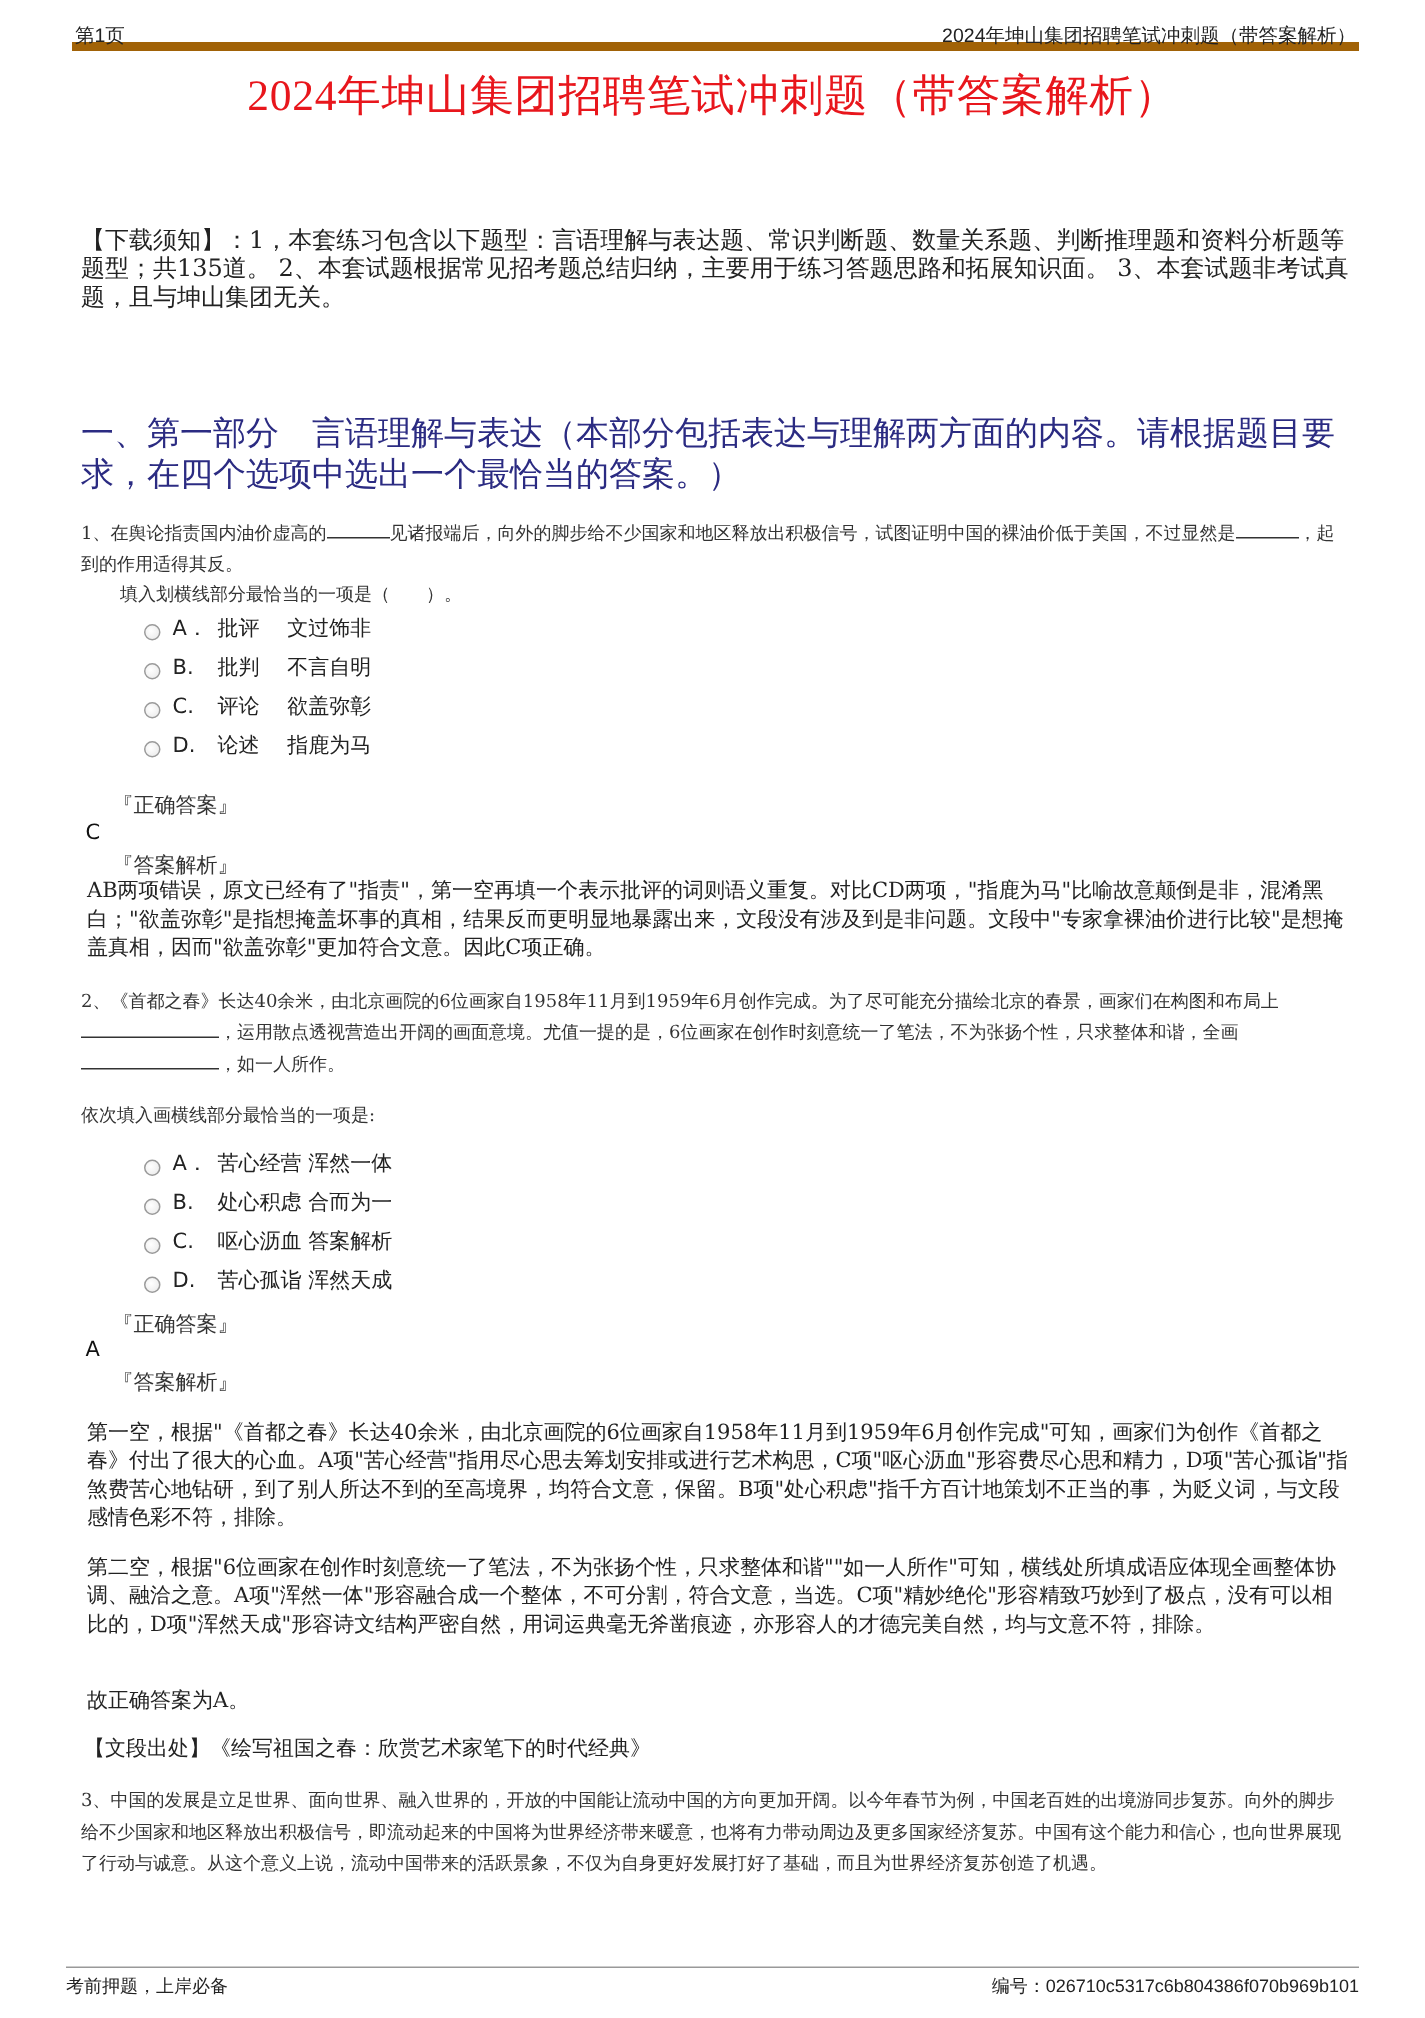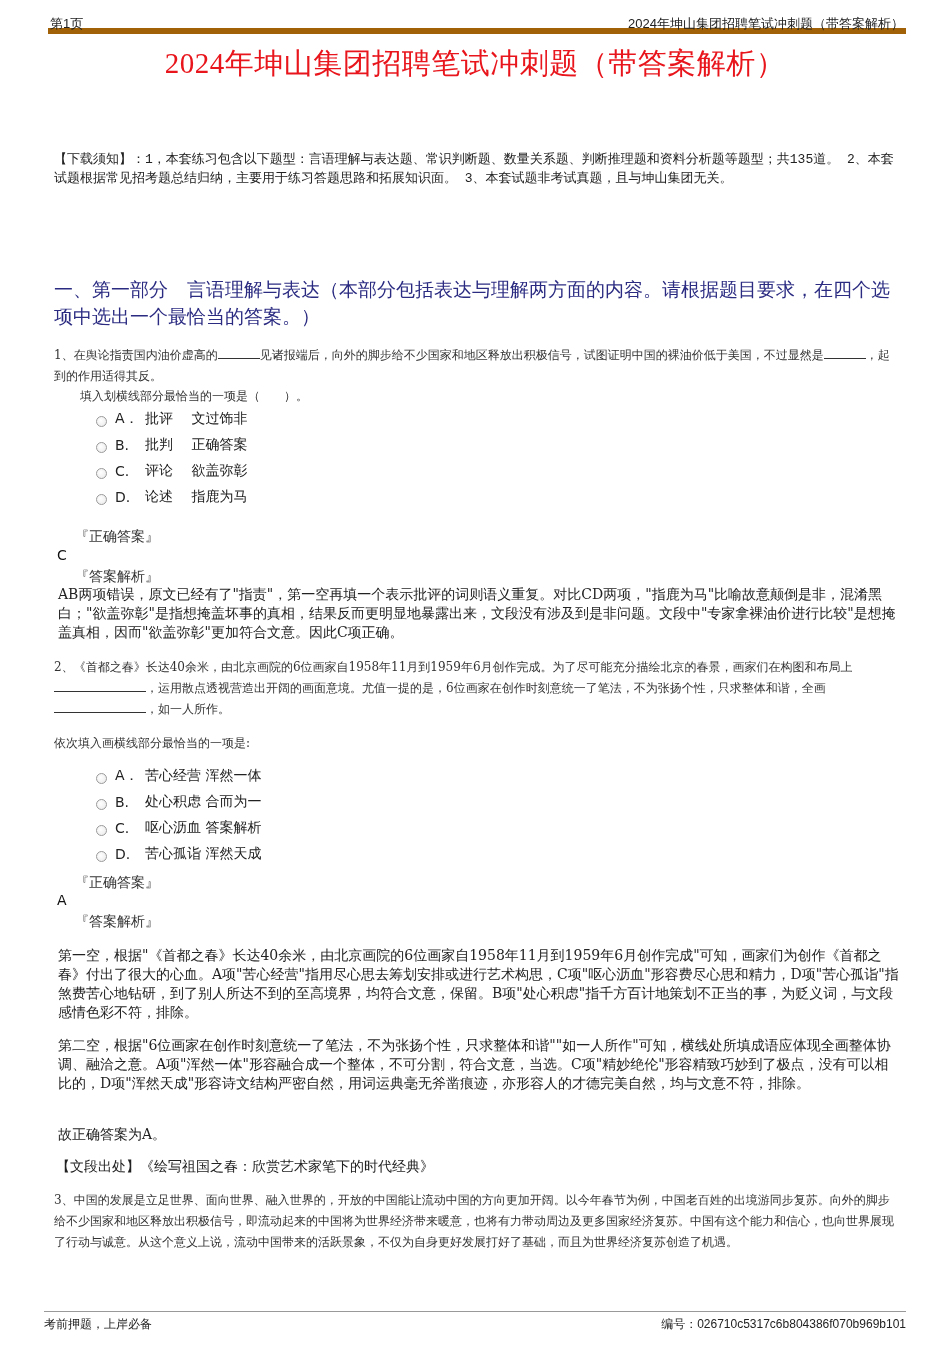--- a/index.html
+++ b/index.html
@@ -5,23 +5,23 @@
     * { margin: 0; padding: 0; box-sizing: border-box; }
     html, body { width: 950px; height: 1345px; background: #ffffff; overflow: hidden; }
     body { position: relative; font-family: "DejaVu Serif", "Liberation Serif", serif; color: #222; }
 
     .header { position: absolute; left: 48px; right: 44px; top: 12px; height: 22px; border-bottom: 6px solid #a16207; }
     .header .left { position: absolute; left: 2px; top: 3px; font-size: 13px; color: #222; font-family: "Liberation Sans", sans-serif; }
     .header .right { position: absolute; right: 2px; top: 3px; font-size: 13px; color: #222; font-family: "Liberation Sans", sans-serif; }
 
     .title { position: absolute; left: 0; right: 0; top: 44px; text-align: center; font-size: 29px; color: #e8161c; font-family: "Liberation Serif", "DejaVu Serif", serif; letter-spacing: 0.5px; }
 
-    .notice { position: absolute; left: 54px; width: 846px; top: 150px; font-size: 13px; line-height: 19px; color: #222; font-family: Liberation Mono, monospace; }
+    .notice { position: absolute; left: 54px; width: 846px; top: 150px; font-size: 16px; line-height: 19px; color: #222; }
 
-    .section-heading { position: absolute; left: 54px; width: 846px; top: 276px; font-size: 19px; line-height: 27px; color: #2b2b82; }
+    .section-heading { position: absolute; left: 54px; width: 846px; top: 276px; font-size: 22px; line-height: 27px; color: #2b2b82; }
 
     .q-text { position: absolute; left: 54px; width: 846px; font-size: 12px; line-height: 21px; color: #333; }
     .q-sub { position: absolute; left: 80px; font-size: 12px; color: #333; }
     .blank { display: inline-block; border-bottom: 1px solid #333; vertical-align: baseline; }
 
     .options { position: absolute; left: 96px; }
     .option { display: flex; align-items: center; height: 26px; font-size: 14px; color: #222; cursor: pointer; }
     .radio { width: 11px; height: 11px; border-radius: 50%; border: 1px solid #9a9a9a; background: radial-gradient(circle at 40% 40%, #ffffff 0%, #e8e8e8 100%); margin-right: 8px; margin-top: 5px; flex-shrink: 0; }
     .opt-letter { font-family: "DejaVu Sans", sans-serif; width: 30px; }
     .opt-text { font-family: "DejaVu Serif", serif; white-space: pre; }
@@ -55,21 +55,21 @@
 
 <div class="options" style="top:406px;">
   <div class="option">
     <span class="radio"></span>
     <span class="opt-letter">A．</span>
     <span class="opt-text">批评　 文过饰非</span>
   </div>
   <div class="option">
     <span class="radio"></span>
     <span class="opt-letter">B.</span>
-    <span class="opt-text">批判　 正确答案</span>
+    <span class="opt-text">批判　 不言自明</span>
   </div>
   <div class="option">
     <span class="radio"></span>
     <span class="opt-letter">C.</span>
     <span class="opt-text">评论　 欲盖弥彰</span>
   </div>
   <div class="option">
     <span class="radio"></span>
     <span class="opt-letter">D.</span>
     <span class="opt-text">论述　 指鹿为马</span>

